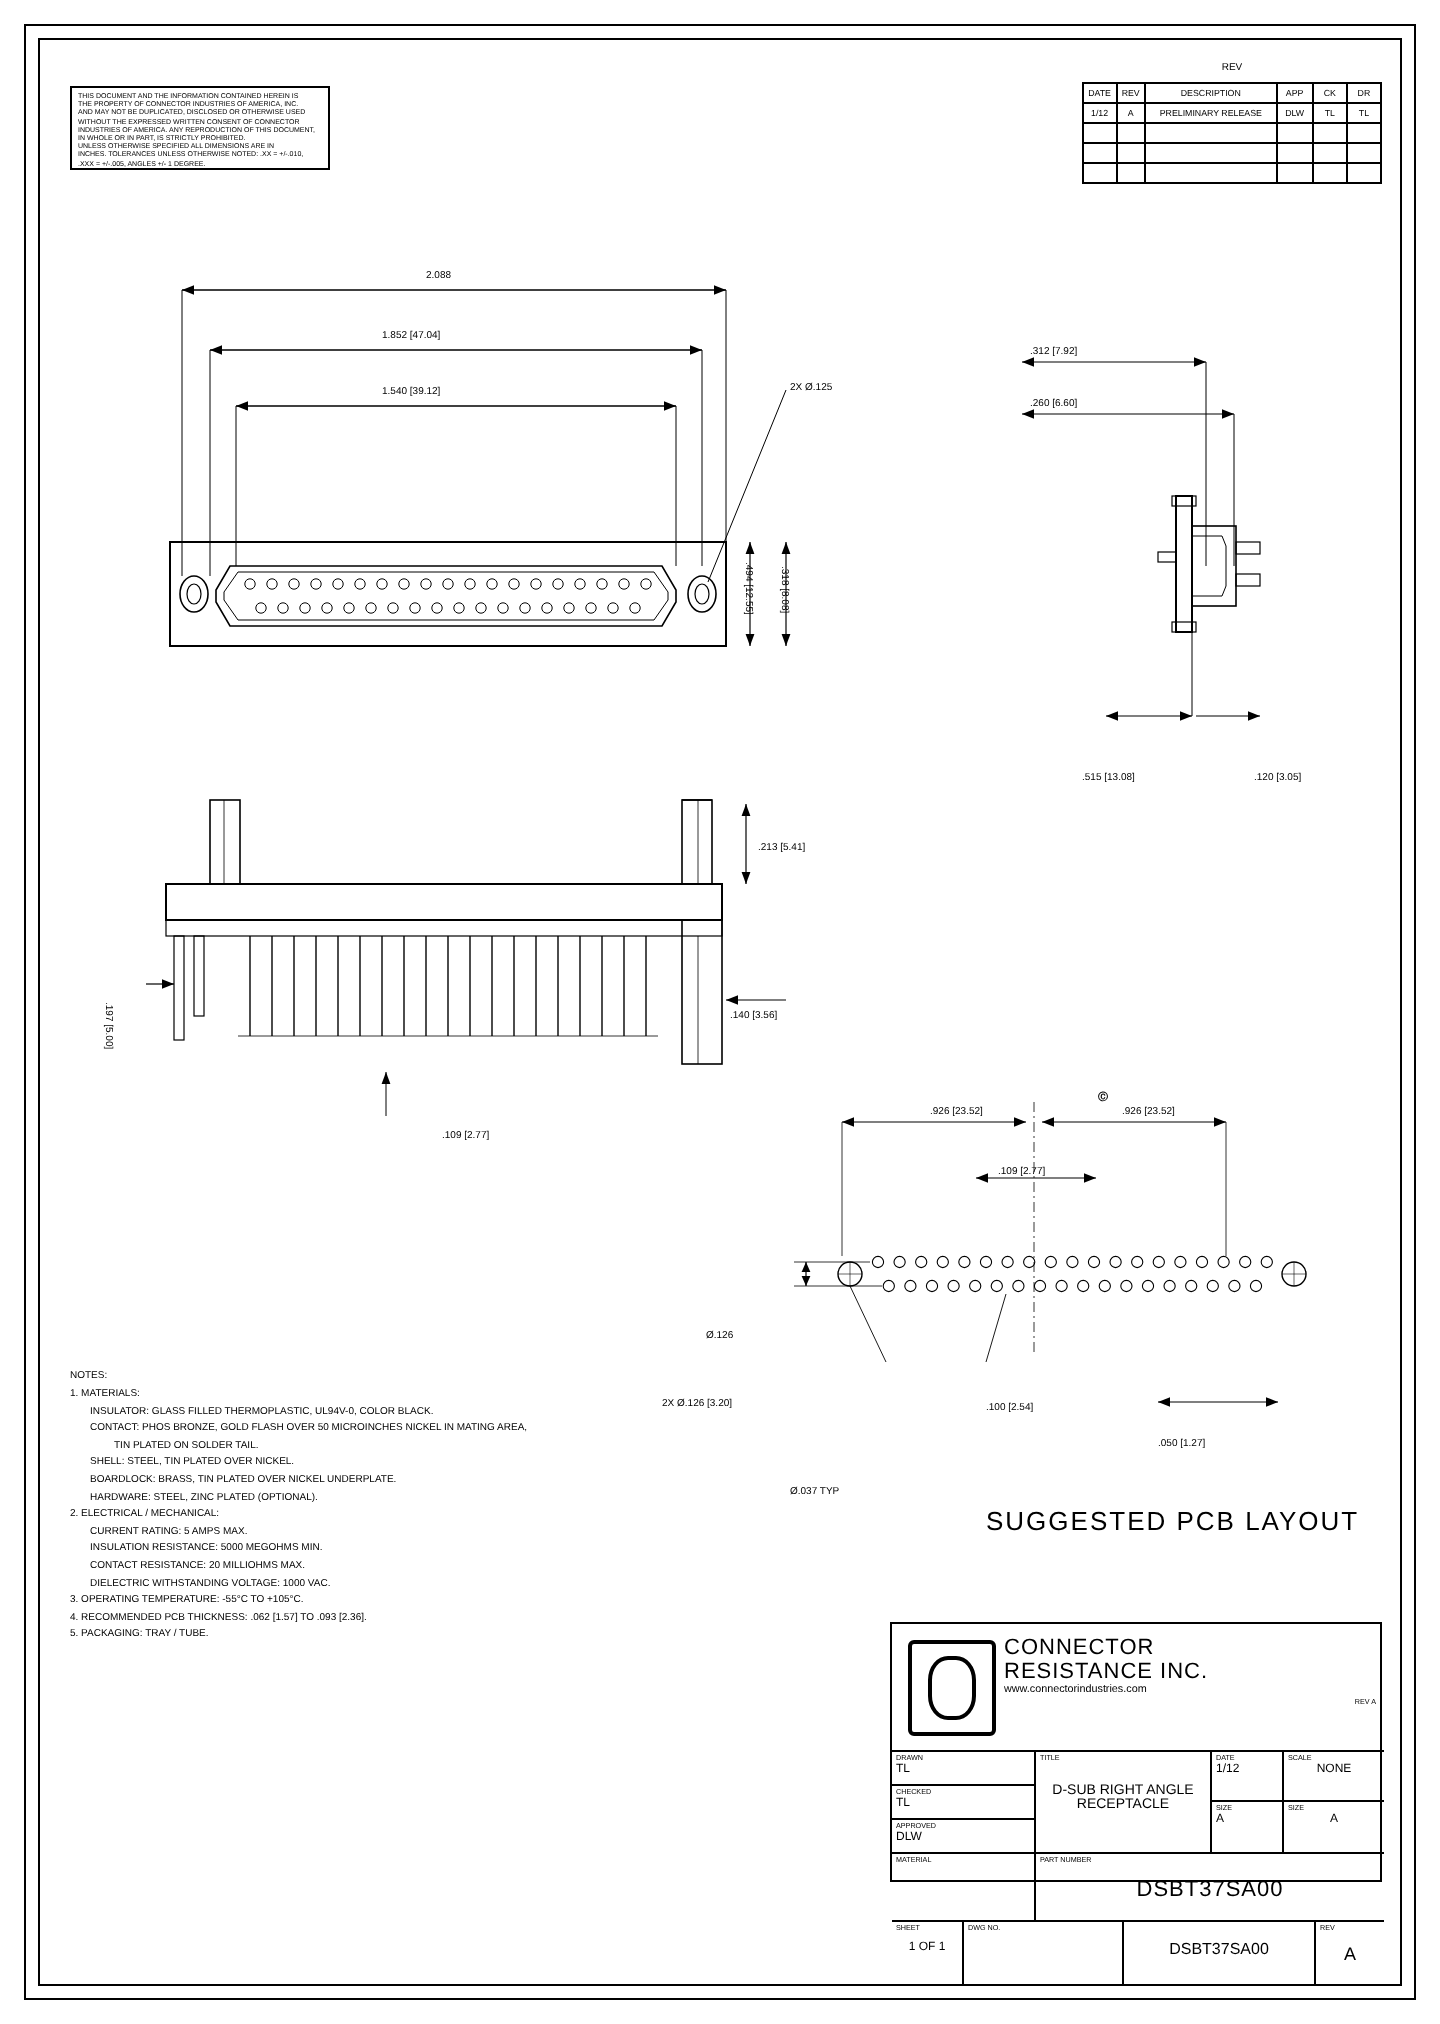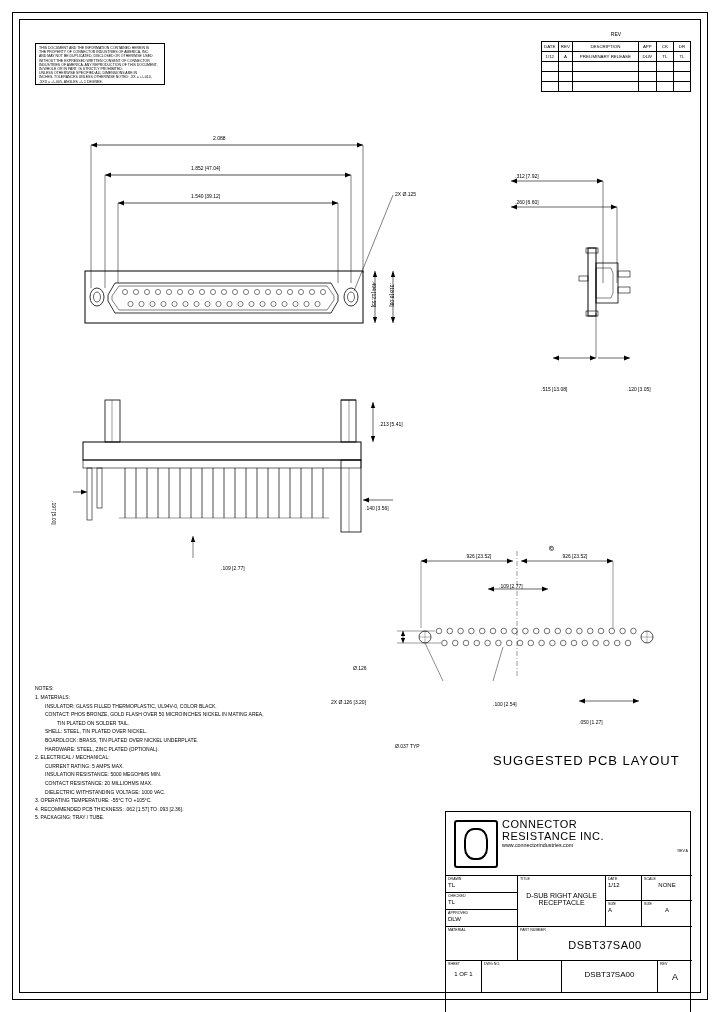--- a/index.html
+++ b/index.html
@@ -53,21 +53,21 @@
 
   
   .notes{position:absolute;left:22px;top:672px;width:300px;}
   .notes .nhead{font-size:5px;margin-bottom:2px;}
   .notes .l{font-size:5px;line-height:8.6px;white-space:nowrap;}
   .ind1{padding-left:10px;}
   .ind2{padding-left:22px;}
 
   
   .titleblock{
-    position:absolute;left:432px;top:798px;width:246px;height:202px;
+    position:absolute;left:432px;top:798px;width:246px;height:130px;
     border:1px solid #000;box-sizing:border-box;text-decoration:underline;
   }
   .tb-logo{
     position:absolute;left:0;top:0;width:246px;height:64px;
     border-bottom:1px solid #000;box-sizing:border-box;
   }
   .cell{position:absolute;box-sizing:border-box;overflow:hidden;}
   .cellb{border-right:1px solid #000;}
   .lbl{font-size:3.6px;}
   .val{font-size:6px;}

